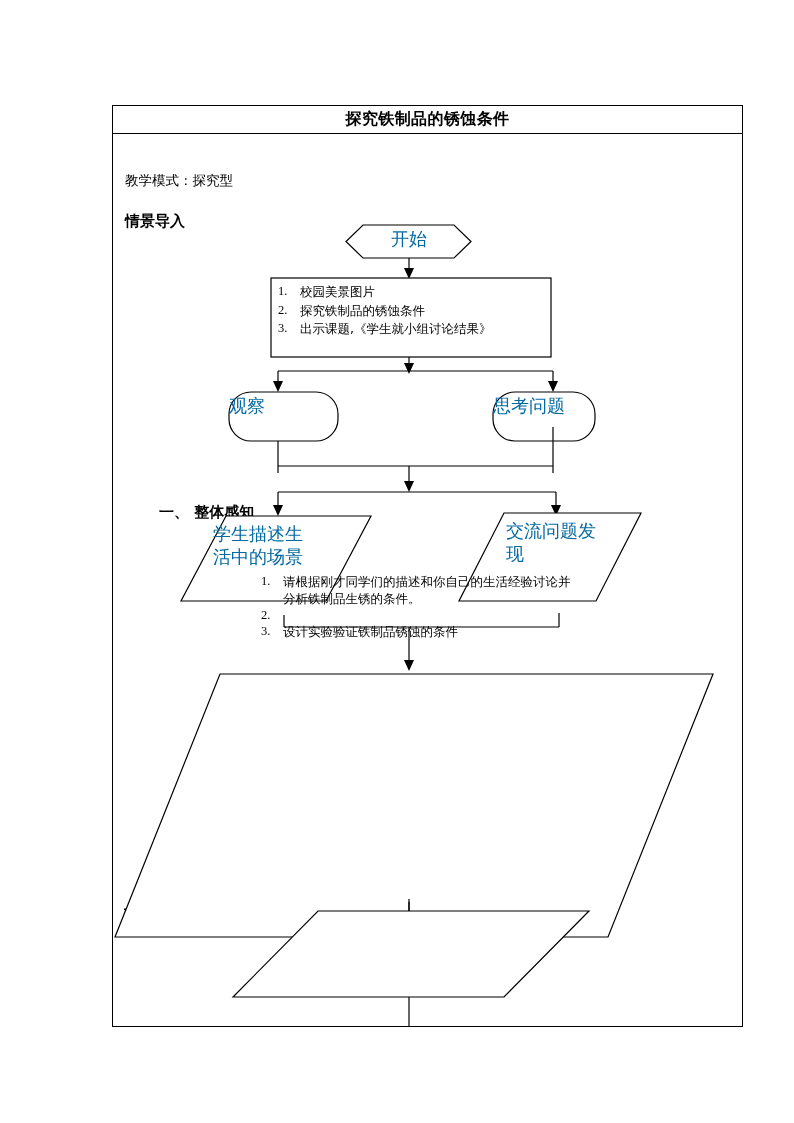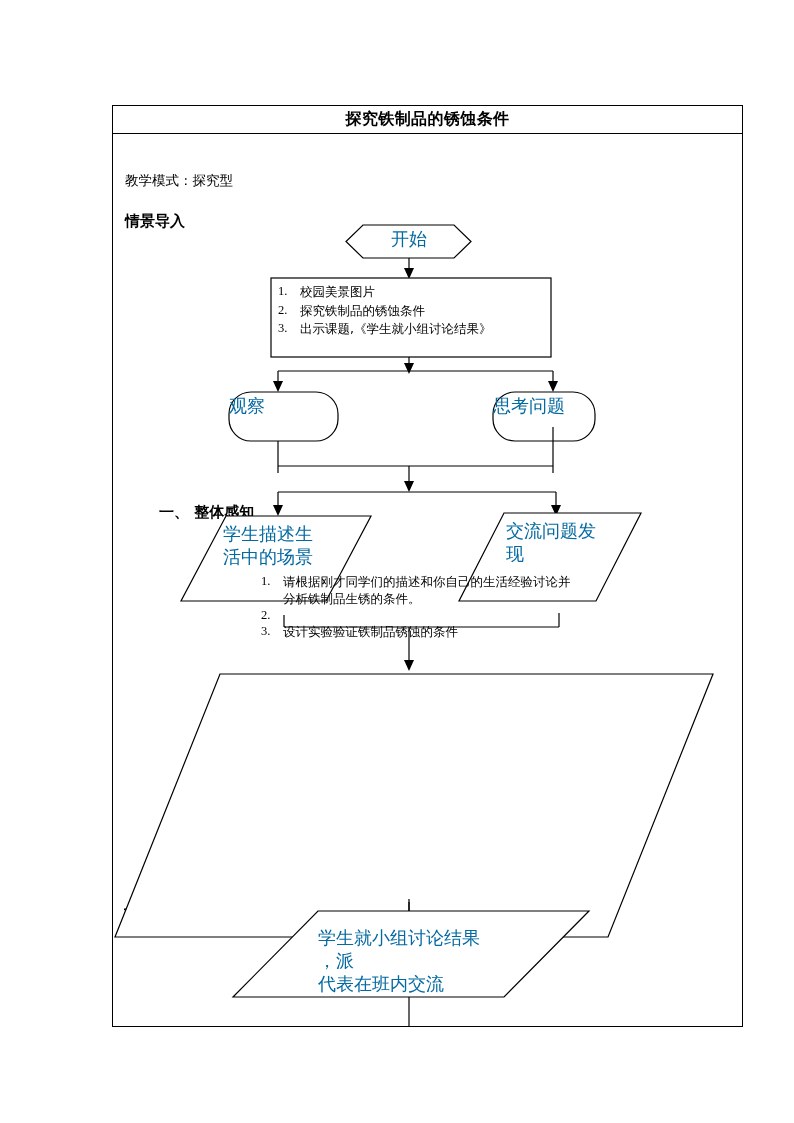--- a/index.html
+++ b/index.html
@@ -139,21 +139,21 @@
   #t-intro-list {
     left: 165px; top: 150px; width: 270px;
   }
   #t-explore-list {
     left: 148px; top: 440px; width: 320px;
   }
   #t-explore-list .num-list li { margin-bottom: 1px; }
 
   #t-describe {
     left: 100px; top: 388px; width: 110px;
-    text-align: center;
+    text-align: left;
   }
   #t-exchange {
     left: 380px; top: 385px; width: 110px;
     text-align: left;
     margin-left: 13px;
   }
   #t-group {
     left: 205px; top: 792px; width: 180px;
     text-align: left;
   }
@@ -270,17 +270,15 @@
         <li>
           <span class="num">2.</span>
         </li>
         <li>
           <span class="num">3.</span>
           <span class="txt">设计实验验证铁制品锈蚀的条件</span>
         </li>
       </ul>
     </div>
 
-    <div class="shape-text" id="t-group">学生就小组讨论结果 ，派
-代表在班内交流</div>
 
   </div>
 </div>
 
 </body></html>

